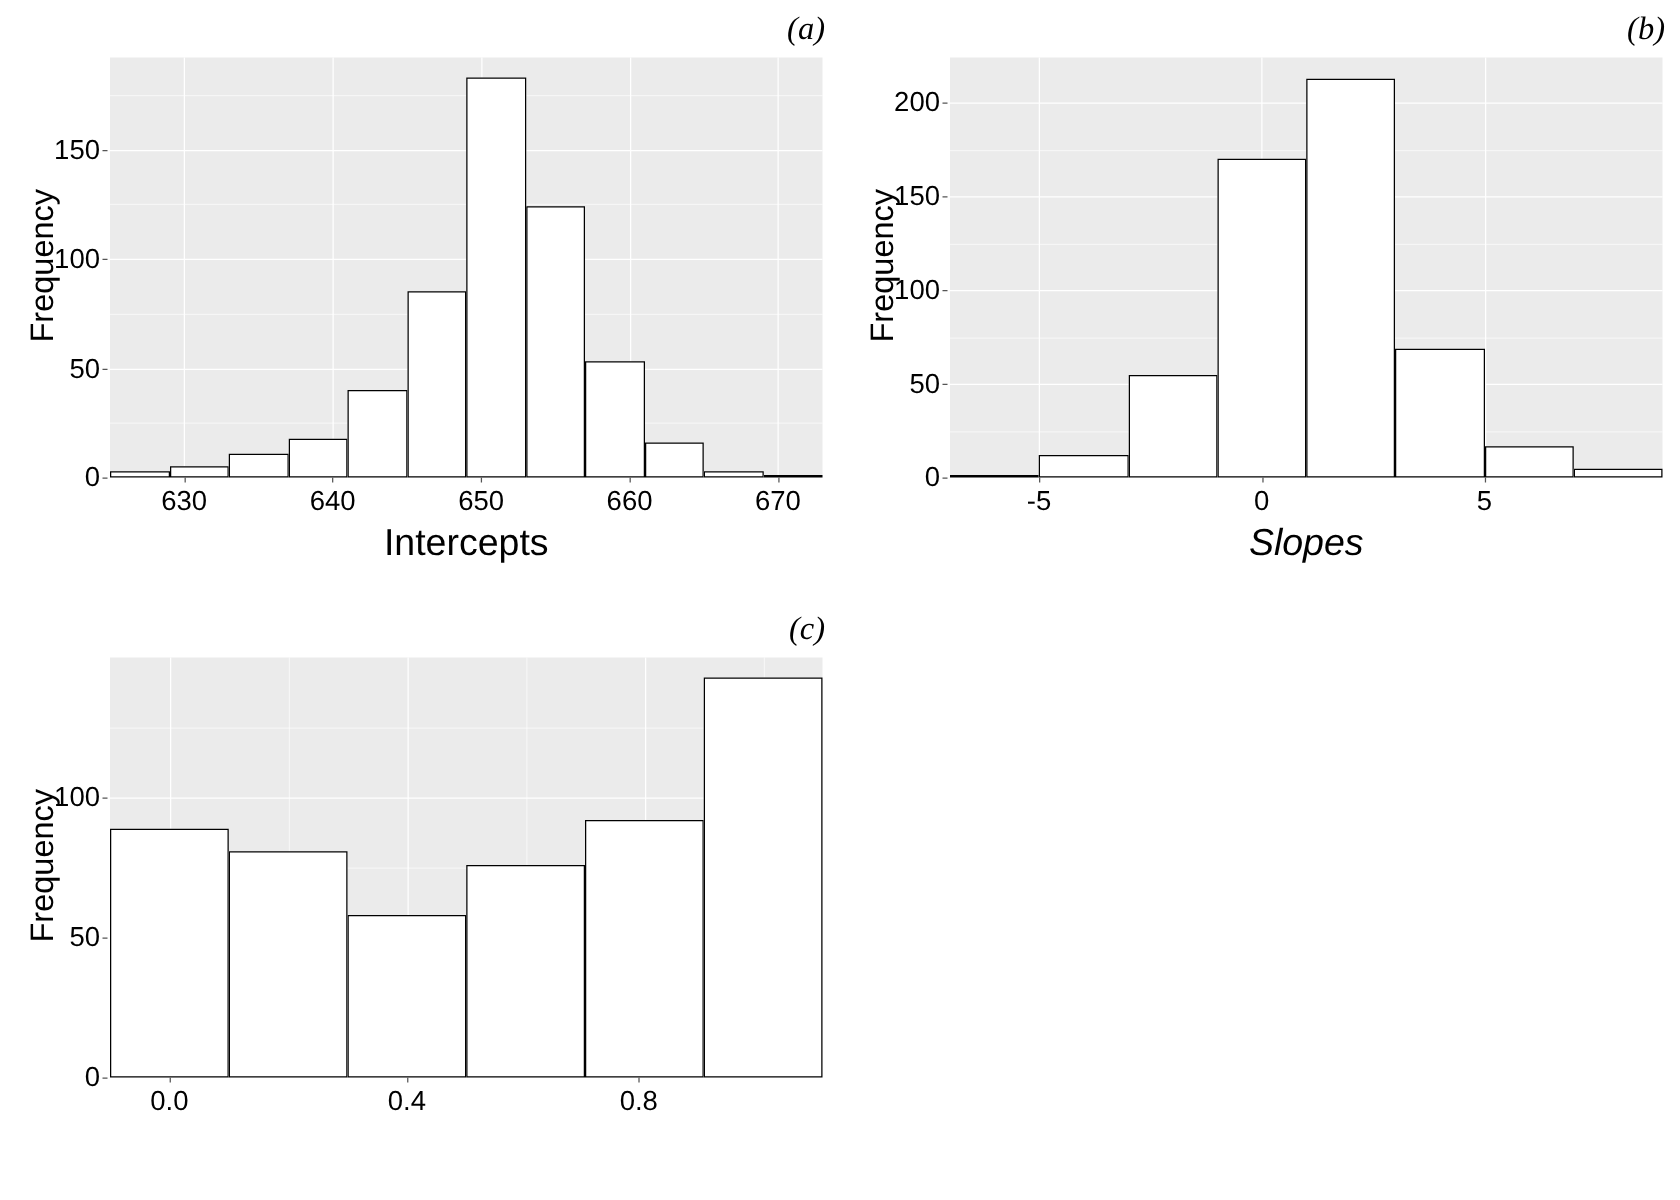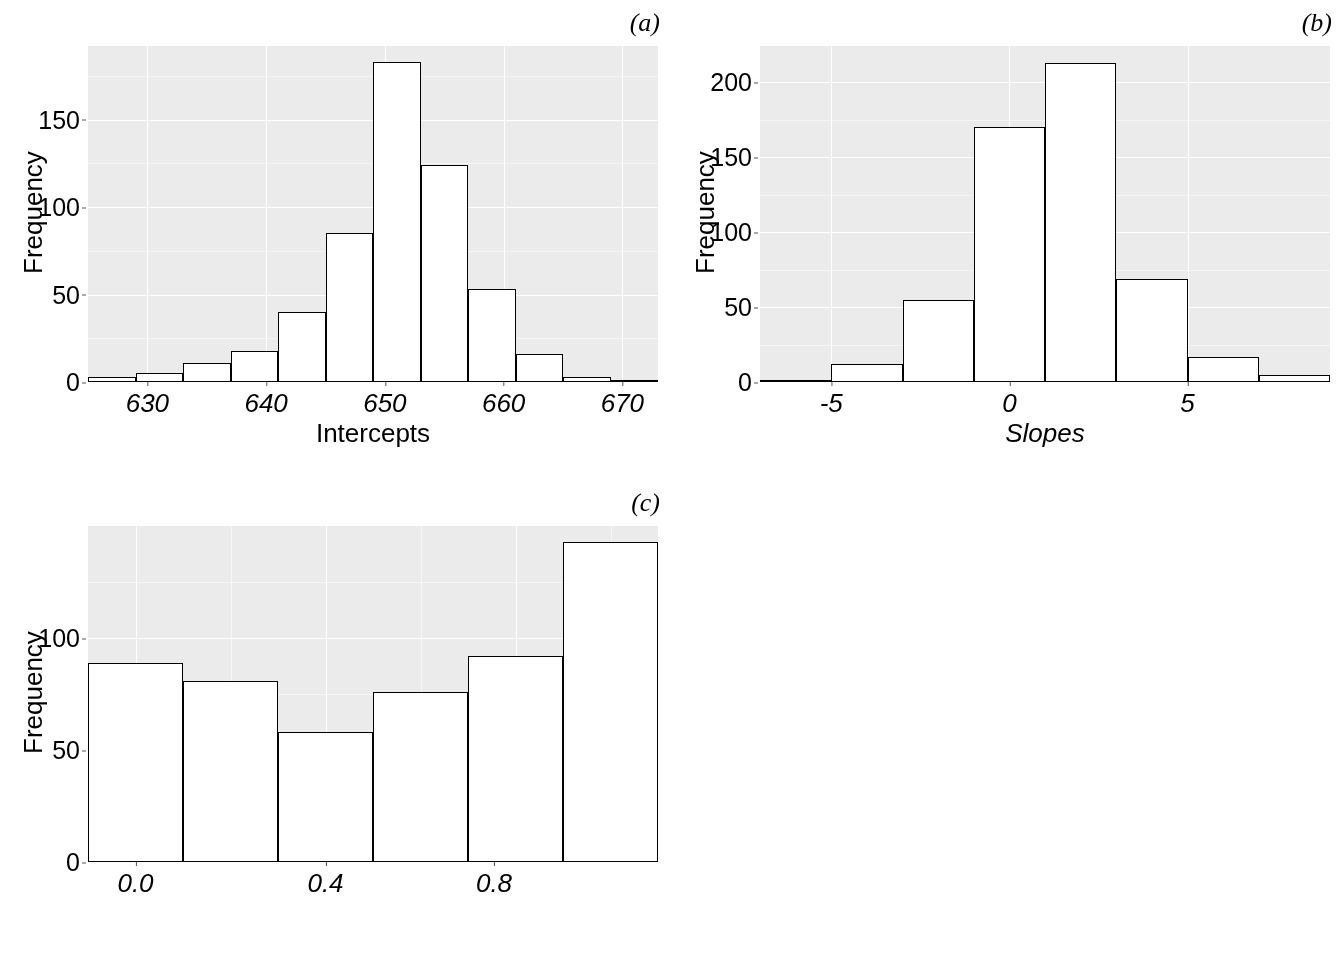--- a/index.html
+++ b/index.html
@@ -60,46 +60,45 @@
   .gridline-v.minor { opacity: 0.55; }
   .ylabel {
     position: absolute;
     transform: rotate(-90deg);
     transform-origin: left top;
     font-size: 26px;
     color: #000;
   }
   .xlabel {
     position: absolute;
-    font-size: 26px;
+    font-size: 30px;
     color: #000;
     text-align: center;
   }
   .tick-y {
     position: absolute;
     right: 100%;
     margin-right: 8px;
     transform: translateY(-50%);
-    font-size: 25px;
+    font-size: 22px;
   }
   .tick-y .mark {
     position: absolute;
     right: -6px;
     top: 50%;
     width: 4px;
     height: 1px;
     background: #555;
   }
   .tick-x {
     position: absolute;
     top: 100%;
     margin-top: 6px;
     transform: translateX(-50%);
-    font-size: 26px;
-    font-style: italic;
+    font-size: 22px;
   }
   .tick-x .mark {
     position: absolute;
     left: 50%;
     top: -6px;
     width: 1px;
     height: 4px;
     background: #555;
   }
 </style>
@@ -202,18 +201,18 @@
         <div class="bar" style="left: 95px; width: 95px; height: 181.44px;"></div>
         <div class="bar" style="left: 190px; width: 95px; height: 129.92px;"></div>
         <div class="bar" style="left: 285px; width: 95px; height: 170.24px;"></div>
         <div class="bar" style="left: 380px; width: 95px; height: 206.08px;"></div>
         <div class="bar" style="left: 475px; width: 95px; height: 320.32px;"></div>
         <div class="tick-y" style="top: 336px;">0<div class="mark"></div></div>
         <div class="tick-y" style="top: 224px;">50<div class="mark"></div></div>
         <div class="tick-y" style="top: 112px;">100<div class="mark"></div></div>
         <div class="tick-x" style="left: 47.5px;">0.0<div class="mark"></div></div>
         <div class="tick-x" style="left: 237.5px;">0.4<div class="mark"></div></div>
-        <div class="tick-x" style="left: 406px;">0.8<div class="mark"></div></div>
+        <div class="tick-x" style="left: 423px;">0.8<div class="mark"></div></div>
       </div>
       <div class="ylabel" style="left: 18px; top: 274px;">Frequency</div>
     </div>
   <div class="cell" id="cell-d"></div>
 </div>
 
 </body></html>

